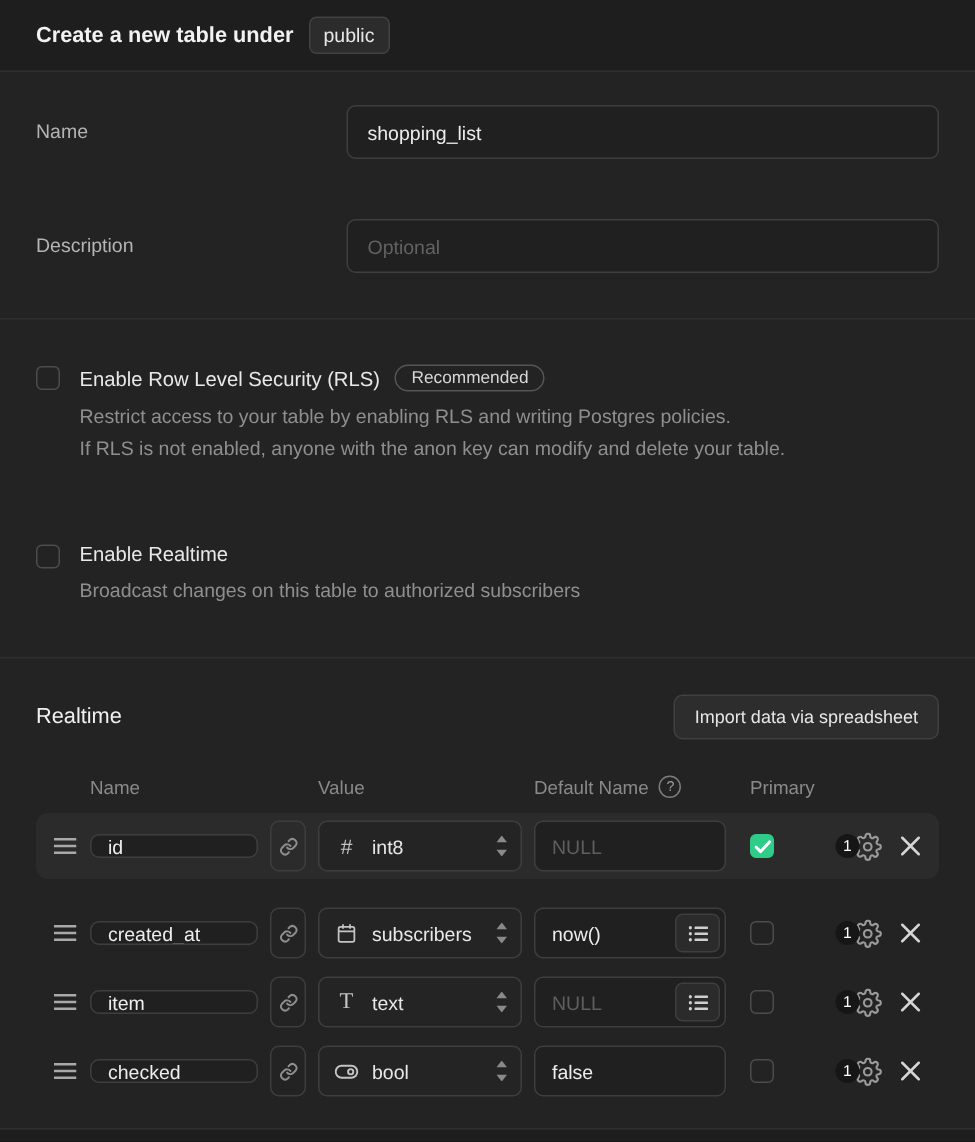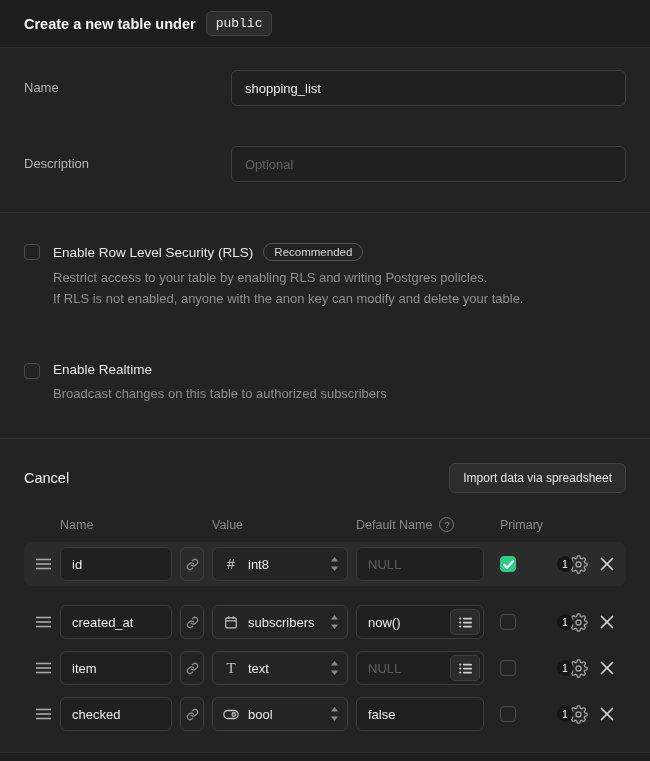--- a/index.html
+++ b/index.html
@@ -10,21 +10,21 @@
   }
   *{box-sizing:border-box; margin:0; padding:0;}
   html,body{background:#111;}
   body{font-family:"Liberation Sans",sans-serif; font-size:13px; color:var(--text);}
   .page{width:650px; height:761px; background:var(--bg); overflow:hidden; display:flex; flex-direction:column;}
 
   
   .hdr{height:48px; flex:0 0 48px; background:var(--panel); border-bottom:1px solid var(--border);
        display:flex; align-items:center; padding:0 24px;}
   .hdr-title{font-size:14.5px; font-weight:700; color:#f2f2f2;}
-  .schema-badge{font-family:Liberation Mono, monospace; font-size:13px;
+  .schema-badge{font-family:Liberation Sans, sans-serif; font-size:13px;
        background:#2c2c2c; border:1px solid #424242; border-radius:5px; padding:4px 9px;
        margin-left:10px; color:#e9e9e9;}
 
   
   .sec-basic{padding:22px 24px 30px; border-bottom:1px solid var(--border);}
   .form-row{display:flex; align-items:flex-start;}
   .form-row + .form-row{margin-top:40px;}
   .form-label{width:207px; flex:0 0 207px; color:var(--label); padding-top:10px; font-size:13px;}
   .txt-input{flex:1; height:36px; background:var(--input-bg); border:1px solid var(--input-border);
        border-radius:6px; color:var(--text); font-size:13px; padding:0 13px; outline:none;
@@ -55,21 +55,21 @@
   .h-link{width:24px; flex:0 0 24px;}
   .h-type{width:136px; flex:0 0 136px;}
   .h-def{width:128px; flex:0 0 128px; display:flex; align-items:center; gap:7px;}
   .h-primary{width:56px; flex:0 0 56px; padding-left:8px;}
   .q-icon{width:15px; height:15px; border:1px solid #7c7c7c; border-radius:50%; display:inline-flex;
        align-items:center; justify-content:center; font-size:9.5px; color:#9d9d9d;}
 
   .col-row{display:flex; align-items:center; gap:8px; height:44px; padding:0 12px; border-radius:8px; margin-bottom:2px;}
   .col-row.highlight{background:var(--row-hl); margin-bottom:14px;}
   .drag{width:16px; flex:0 0 16px; color:#a9a9a9; cursor:grab; display:flex; align-items:center;}
-  .name-inp{width:112px; flex:0 0 112px; height:34px; background:var(--input-bg);
+  .name-inp{width:112px; flex:0 0 112px; height:16px; background:var(--input-bg);
        border:1px solid var(--input-border); border-radius:6px; color:var(--text); padding:0 11px;
        font-size:13px; outline:none; font-family:"Liberation Sans",sans-serif;}
   .linkbtn{width:24px; flex:0 0 24px; height:34px; background:transparent; border:1px solid var(--input-border);
        border-radius:6px; display:flex; align-items:center; justify-content:center; cursor:pointer; color:#8d8d8d;}
   .type-sel{width:136px; flex:0 0 136px; height:34px; background:var(--select-bg); border:1px solid var(--input-border);
        border-radius:6px; display:flex; align-items:center; padding:0 8px 0 10px; gap:9px; cursor:pointer;}
   .t-icon{width:16px; display:flex; align-items:center; justify-content:center; color:#b9b9b9;}
   .glyph{font-size:14px; color:#c4c4c4;}
   .glyph.serif{font-family:"Liberation Serif",serif; font-size:15px;}
   .t-label{flex:1; color:#e8e8e8; font-size:13px; white-space:nowrap; overflow:hidden;}
@@ -142,21 +142,21 @@
         <div class="toggle-label-line">
           <span class="toggle-label">Enable Realtime</span>
         </div>
         <div class="toggle-desc">Broadcast changes on this table to authorized subscribers</div>
       </div>
     </div>
   </div>
 
   <div class="sec-columns">
     <div class="cols-title-row">
-      <span class="cols-title">Cancel</span>
+      <span class="cols-title">Realtime</span>
       <button class="import-btn">Import data via spreadsheet</button>
     </div>
 
     <div class="cols-head">
       <span class="h-handle"></span>
       <span class="h-name">Name</span>
       <span class="h-link"></span>
       <span class="h-type">Value</span>
       <span class="h-def">
         <span>Default Name</span>

